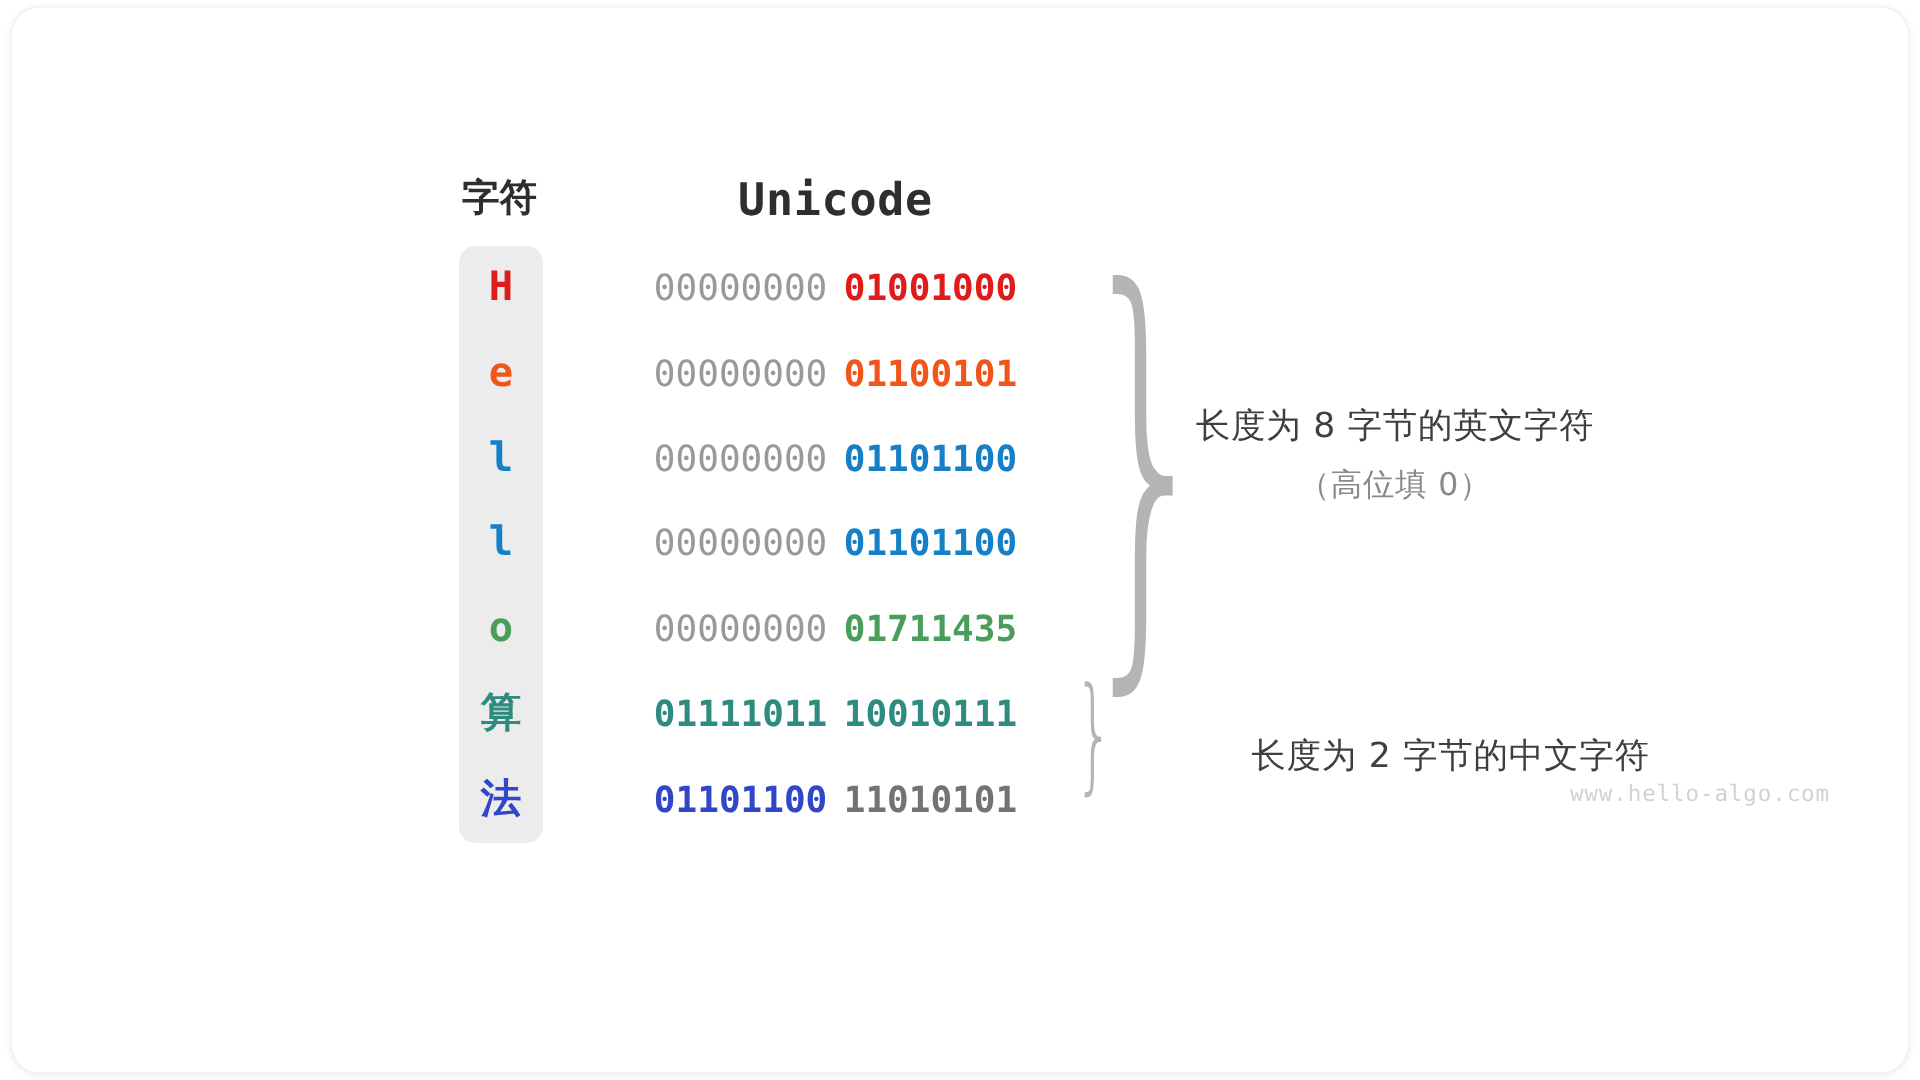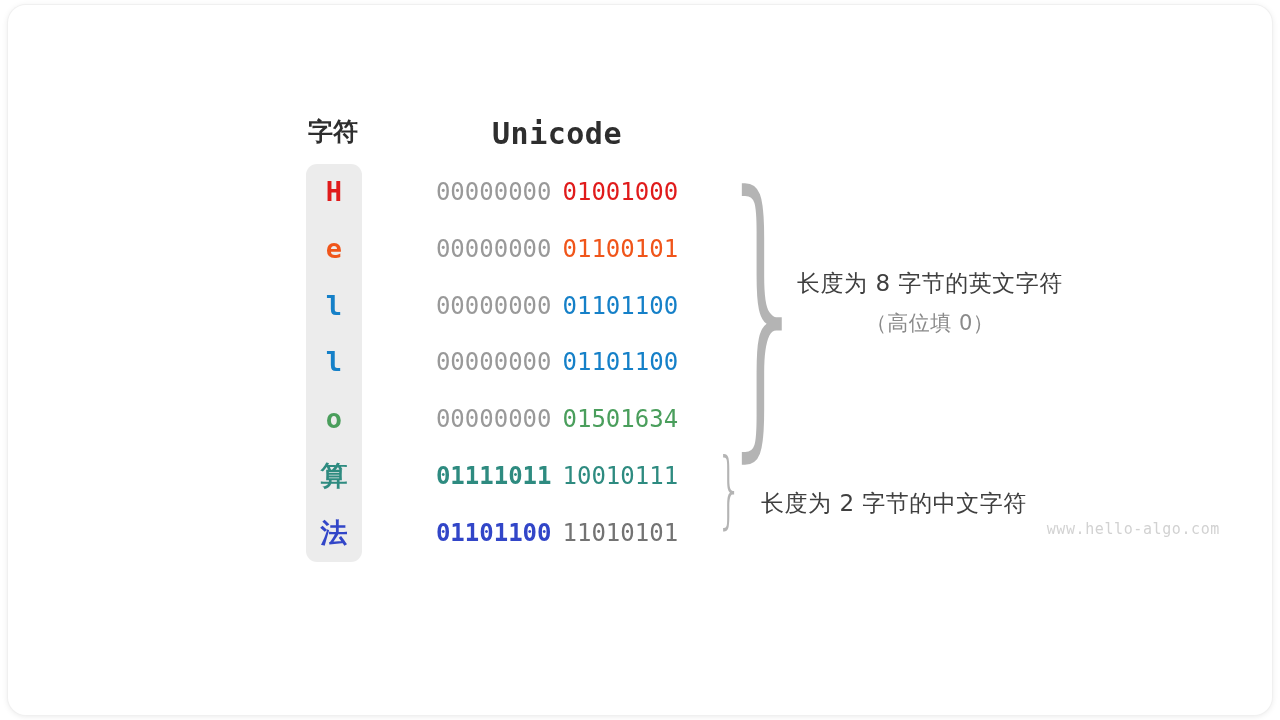--- a/index.html
+++ b/index.html
@@ -92,21 +92,21 @@
     text-align: center;
     font-size: 24px;
     font-family: "DejaVu Sans Mono", "Liberation Mono", monospace;
     white-space: nowrap;
   }
   .byte-hi {
     color: #999999;
     font-weight: normal;
   }
   .byte-lo {
-    font-weight: normal;
+    font-weight: bold;
     text-align: right;
   }
   .byte-gap {
     display: inline-block;
     width: 11px;
   }
 
   
   .brace {
     position: absolute;
@@ -145,21 +145,21 @@
     letter-spacing: 0.5px;
   }
   .annot-sub {
     font-size: 21px;
     color: #8a8a8a;
     font-family: "DejaVu Sans", "Liberation Sans", sans-serif;
     letter-spacing: 0.5px;
     margin-top: 10px;
   }
   .annot-1 { left: 720px; top: 268px; }
-  .annot-2 { left: 684px; top: 488px; }
+  .annot-2 { left: 757px; top: 488px; }
 
   
   .watermark {
     position: absolute;
     right: 60px;
     bottom: 37px;
     font-size: 15px;
     color: #d2d2d2;
     font-family: "DejaVu Sans Mono", "Liberation Mono", monospace;
     letter-spacing: 0.6px;
@@ -179,21 +179,21 @@
   <div id="rows-layer">
       <div class="char-cell" style="top: 172px; color: rgb(224, 27, 27);">H</div>
       <div class="bin-row" style="top: 172px;"><span class="byte-hi" style="color: rgb(153, 153, 153);">00000000</span><span class="byte-gap"></span><span class="byte-lo" style="color: rgb(224, 27, 27);">01001000</span></div>
       <div class="char-cell" style="top: 228.8px; color: rgb(240, 85, 26);">e</div>
       <div class="bin-row" style="top: 228.8px;"><span class="byte-hi" style="color: rgb(153, 153, 153);">00000000</span><span class="byte-gap"></span><span class="byte-lo" style="color: rgb(240, 85, 26);">01100101</span></div>
       <div class="char-cell" style="top: 285.6px; color: rgb(21, 128, 200);">l</div>
       <div class="bin-row" style="top: 285.6px;"><span class="byte-hi" style="color: rgb(153, 153, 153);">00000000</span><span class="byte-gap"></span><span class="byte-lo" style="color: rgb(21, 128, 200);">01101100</span></div>
       <div class="char-cell" style="top: 342.4px; color: rgb(21, 128, 200);">l</div>
       <div class="bin-row" style="top: 342.4px;"><span class="byte-hi" style="color: rgb(153, 153, 153);">00000000</span><span class="byte-gap"></span><span class="byte-lo" style="color: rgb(21, 128, 200);">01101100</span></div>
       <div class="char-cell" style="top: 399.2px; color: rgb(74, 158, 92);">o</div>
-      <div class="bin-row" style="top: 399.2px;"><span class="byte-hi" style="color: rgb(153, 153, 153);">00000000</span><span class="byte-gap"></span><span class="byte-lo" style="color: rgb(74, 158, 92);">01501634</span></div>
+      <div class="bin-row" style="top: 399.2px;"><span class="byte-hi" style="color: rgb(153, 153, 153);">00000000</span><span class="byte-gap"></span><span class="byte-lo" style="color: rgb(74, 158, 92);">01711435</span></div>
       <div class="char-cell cjk" style="top: 456px; color: rgb(46, 139, 128);">算</div>
       <div class="bin-row" style="top: 456px;"><span class="byte-hi" style="color: rgb(46, 139, 128); font-weight: bold;">01111011</span><span class="byte-gap"></span><span class="byte-lo" style="color: rgb(46, 139, 128);">10010111</span></div>
       <div class="char-cell cjk" style="top: 512.8px; color: rgb(50, 70, 200);">法</div>
       <div class="bin-row" style="top: 512.8px;"><span class="byte-hi" style="color: rgb(50, 70, 200); font-weight: bold;">01101100</span><span class="byte-gap"></span><span class="byte-lo" style="color: #737373;">11010101</span></div>
     </div>
 
   <div class="brace brace-1">}</div>
   <div class="brace brace-2">}</div>
 
   <div class="annot annot-1">

